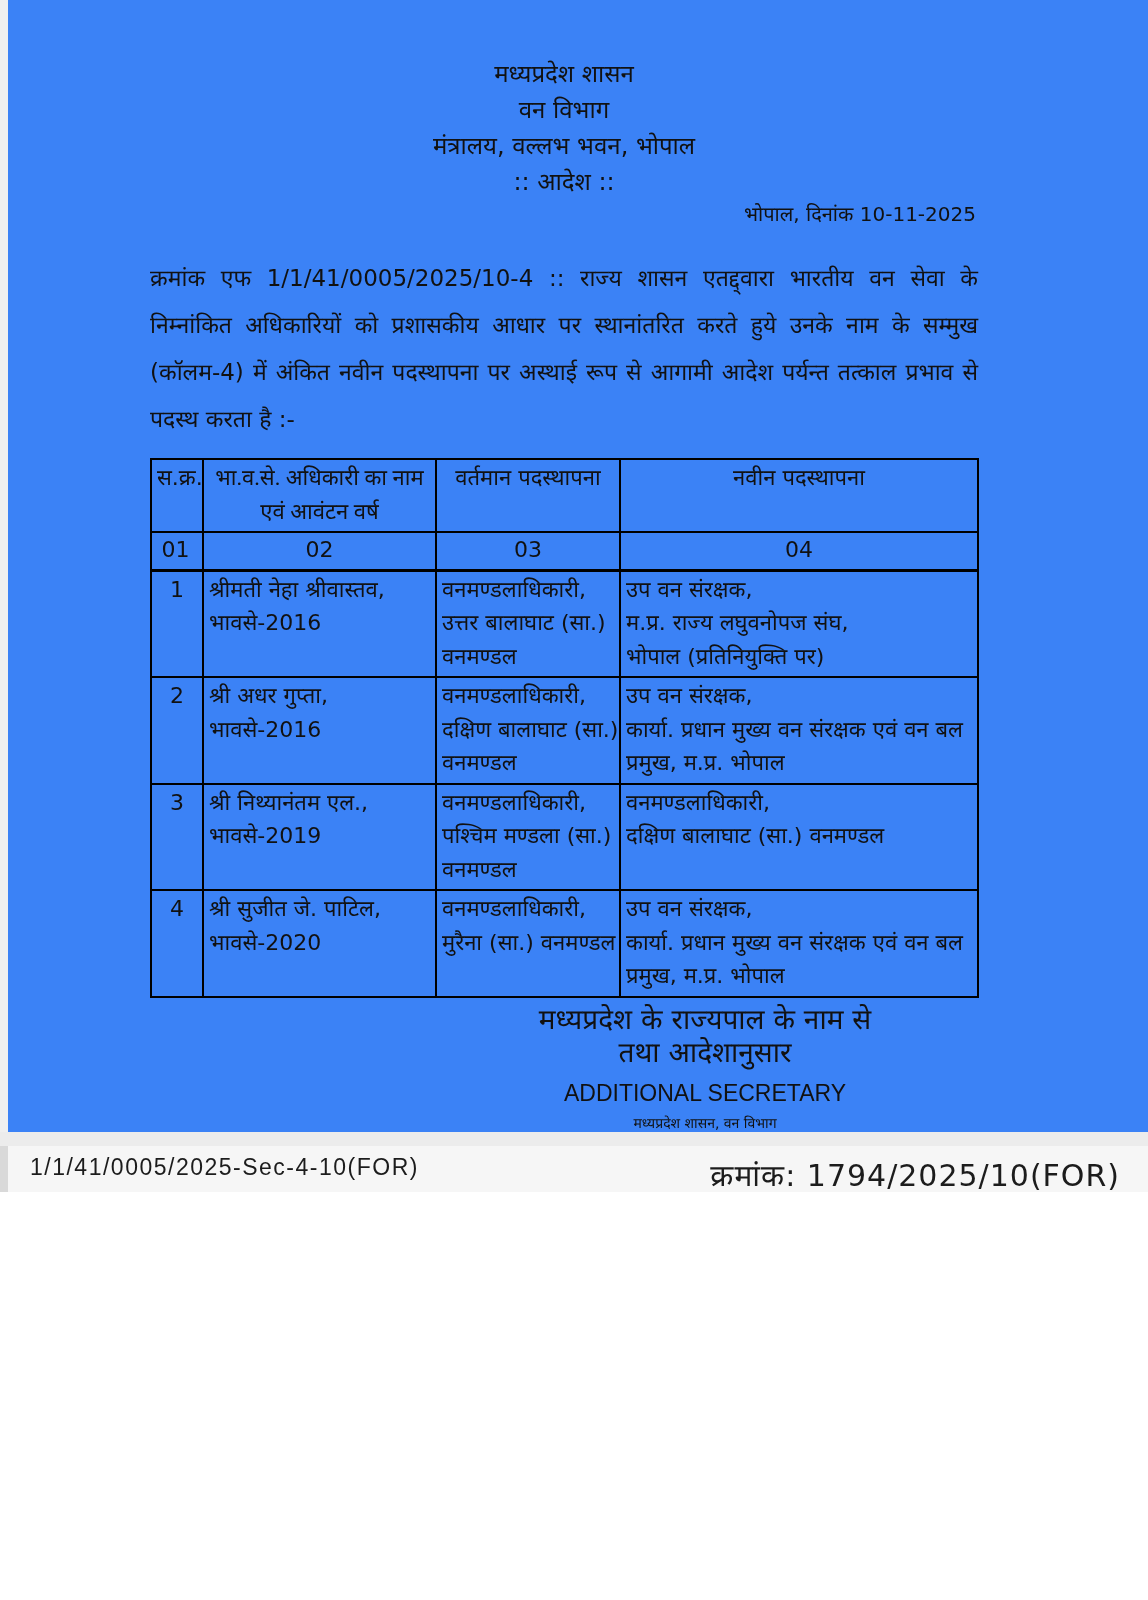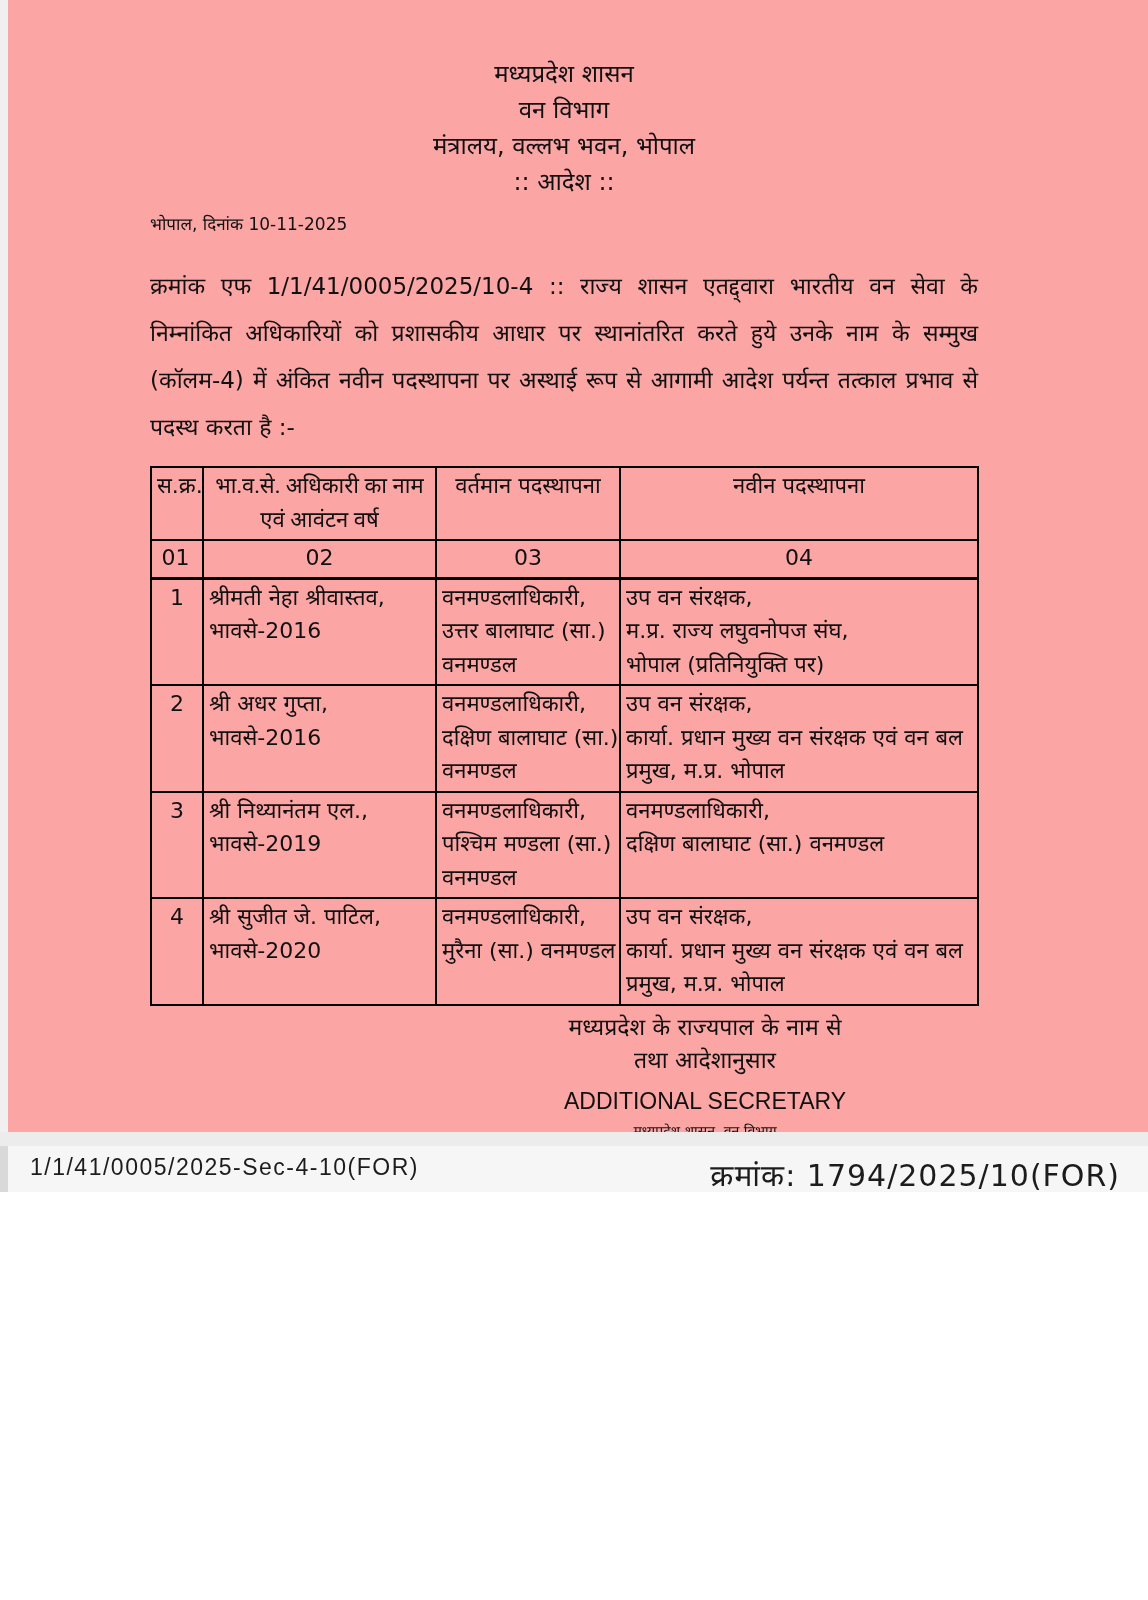--- a/index.html
+++ b/index.html
@@ -1,21 +1,21 @@
 <!DOCTYPE html>
 <html><head>
 <meta charset="utf-8">
 <style>
   * { margin: 0; padding: 0; box-sizing: border-box; }
   html, body { background: #ffffff; }
   .page {
     position: relative;
     width: 1148px;
     height: 1192px;
-    background: #fca5a5;
+    background: #3b82f6;
     color: #111;
     font-family: "DejaVu Sans", sans-serif;
     overflow: hidden;
   }
   .left-edge-strip {
     position: absolute;
     left: 0; top: 0;
     width: 8px; height: 1600px;
     background: #f0f0f0;
   }
@@ -25,22 +25,23 @@
     width: 828px;
     top: 0;
   }
   .doc-header {
     padding-top: 56px;
     text-align: center;
     font-size: 24px;
     line-height: 36px;
   }
   .place-date {
-    margin-top: 12px;
-    font-size: 17px;
+    margin-top: 0;
+    text-align: right;
+    font-size: 20px;
     padding-right: 2px;
   }
   .order-paragraph {
     margin-top: 28px;
     font-size: 23px;
     line-height: 47px;
     text-align: justify;
     text-align-last: left;
   }
   table.transfer-table {
@@ -64,21 +65,21 @@
   .hdr-cell { text-align: center; }
   .num-row td { text-align: center; border-bottom-width: 3px; padding-top: 0; padding-bottom: 2px; }
   .num-row td:first-child { text-align: center; padding-left: 2px; }
   .sno-cell { text-align: center; }
   .cell-line { white-space: nowrap; overflow: visible; }
   .signoff {
     margin-top: 5px;
     margin-left: 285px;
     width: 540px;
     text-align: center;
-    font-size: 23px;
+    font-size: 28px;
     line-height: 33px;
   }
   .digital-signature {
     margin-top: 16px;
     margin-left: 410px;
     font-family: "Liberation Sans", sans-serif;
     font-size: 25px;
     line-height: 28px;
     letter-spacing: 3px;
     color: #1a1a1a;

